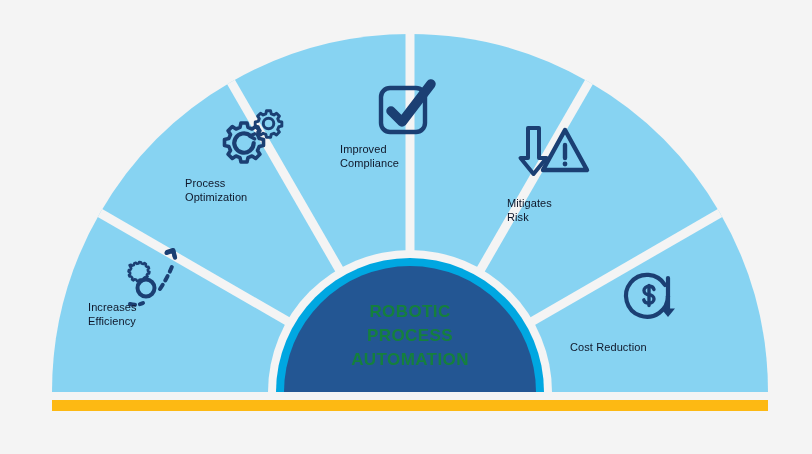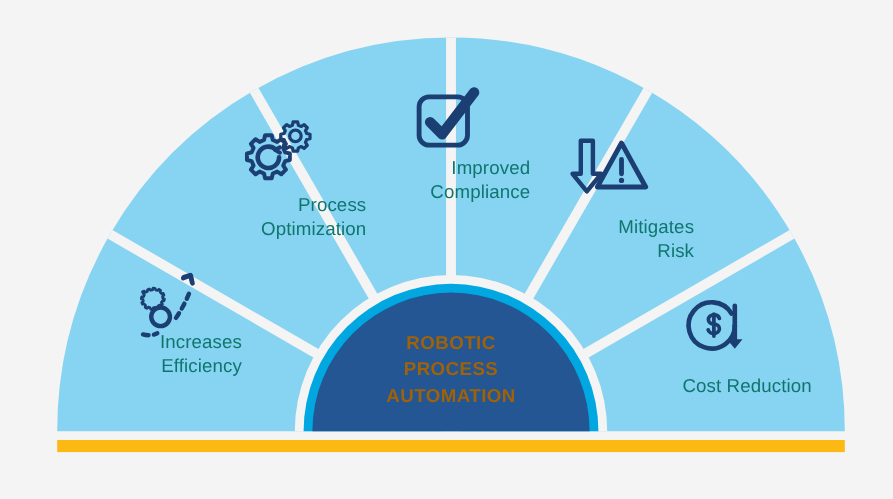--- a/index.html
+++ b/index.html
@@ -22,33 +22,33 @@
   }
   #fan-svg {
     position: absolute;
     left: 0;
     top: 0;
     width: 812px;
     height: 454px;
   }
   .sector-label {
     position: absolute;
-    text-align: right;
-    color: #0f766e;
+    text-align: left;
+    color: #0f172a;
     font-family: "Liberation Sans", sans-serif;
-    font-size: 17px;
+    font-size: 11px;
     line-height: 1.28;
     letter-spacing: 0.1px;
     white-space: pre-line;
     pointer-events: none;
   }
   .hub-label {
     position: absolute;
     text-align: center;
-    color: #a16207;
+    color: #15803d;
     font-family: "Liberation Sans", sans-serif;
     font-weight: bold;
     font-size: 17px;
     line-height: 1.42;
     letter-spacing: 0.4px;
     white-space: pre-line;
   }
 </style>
 </head>
 <body>

